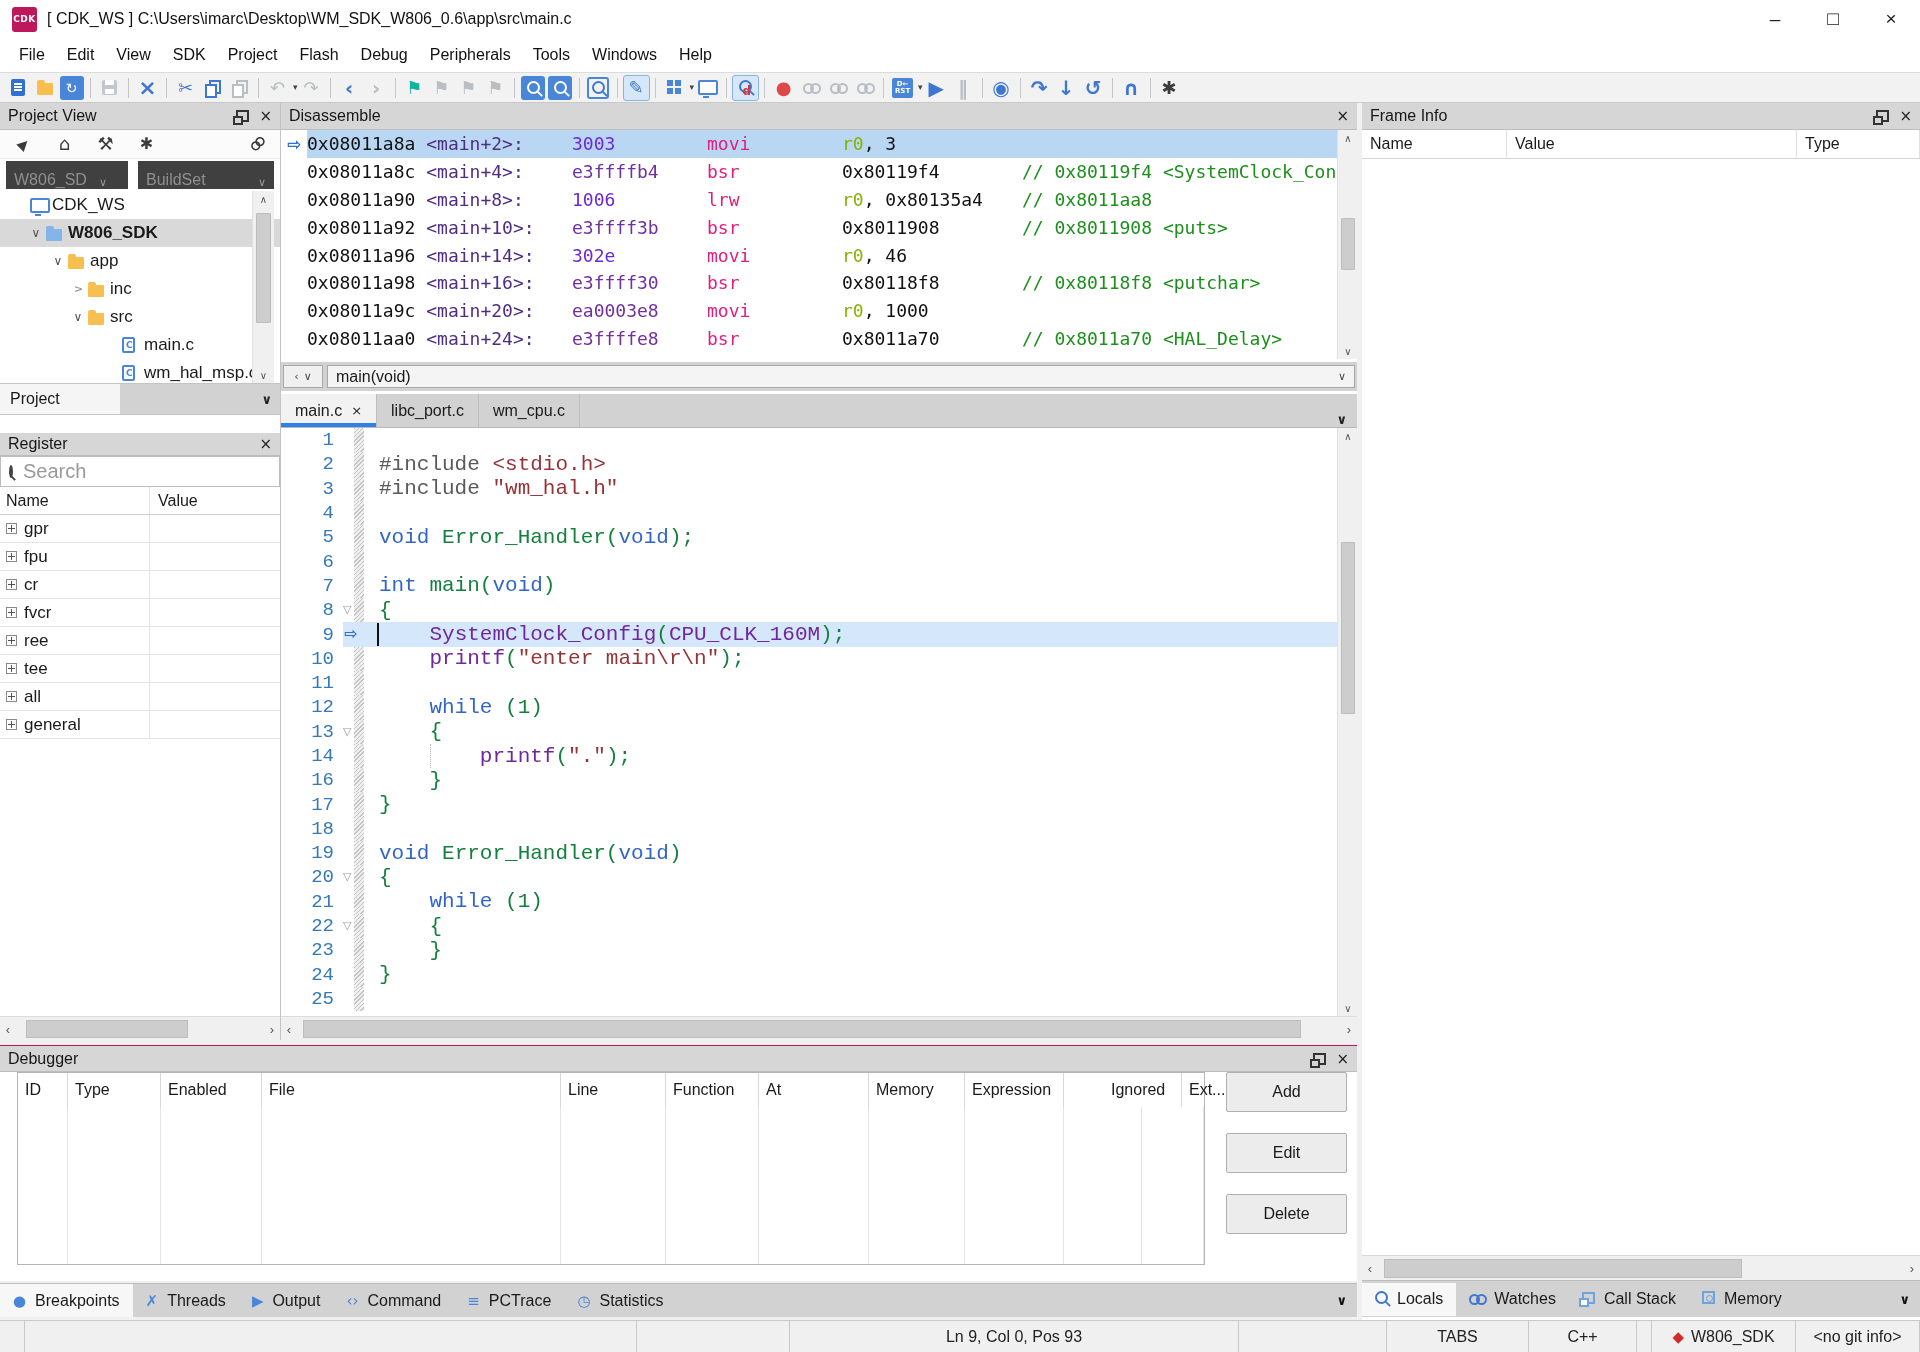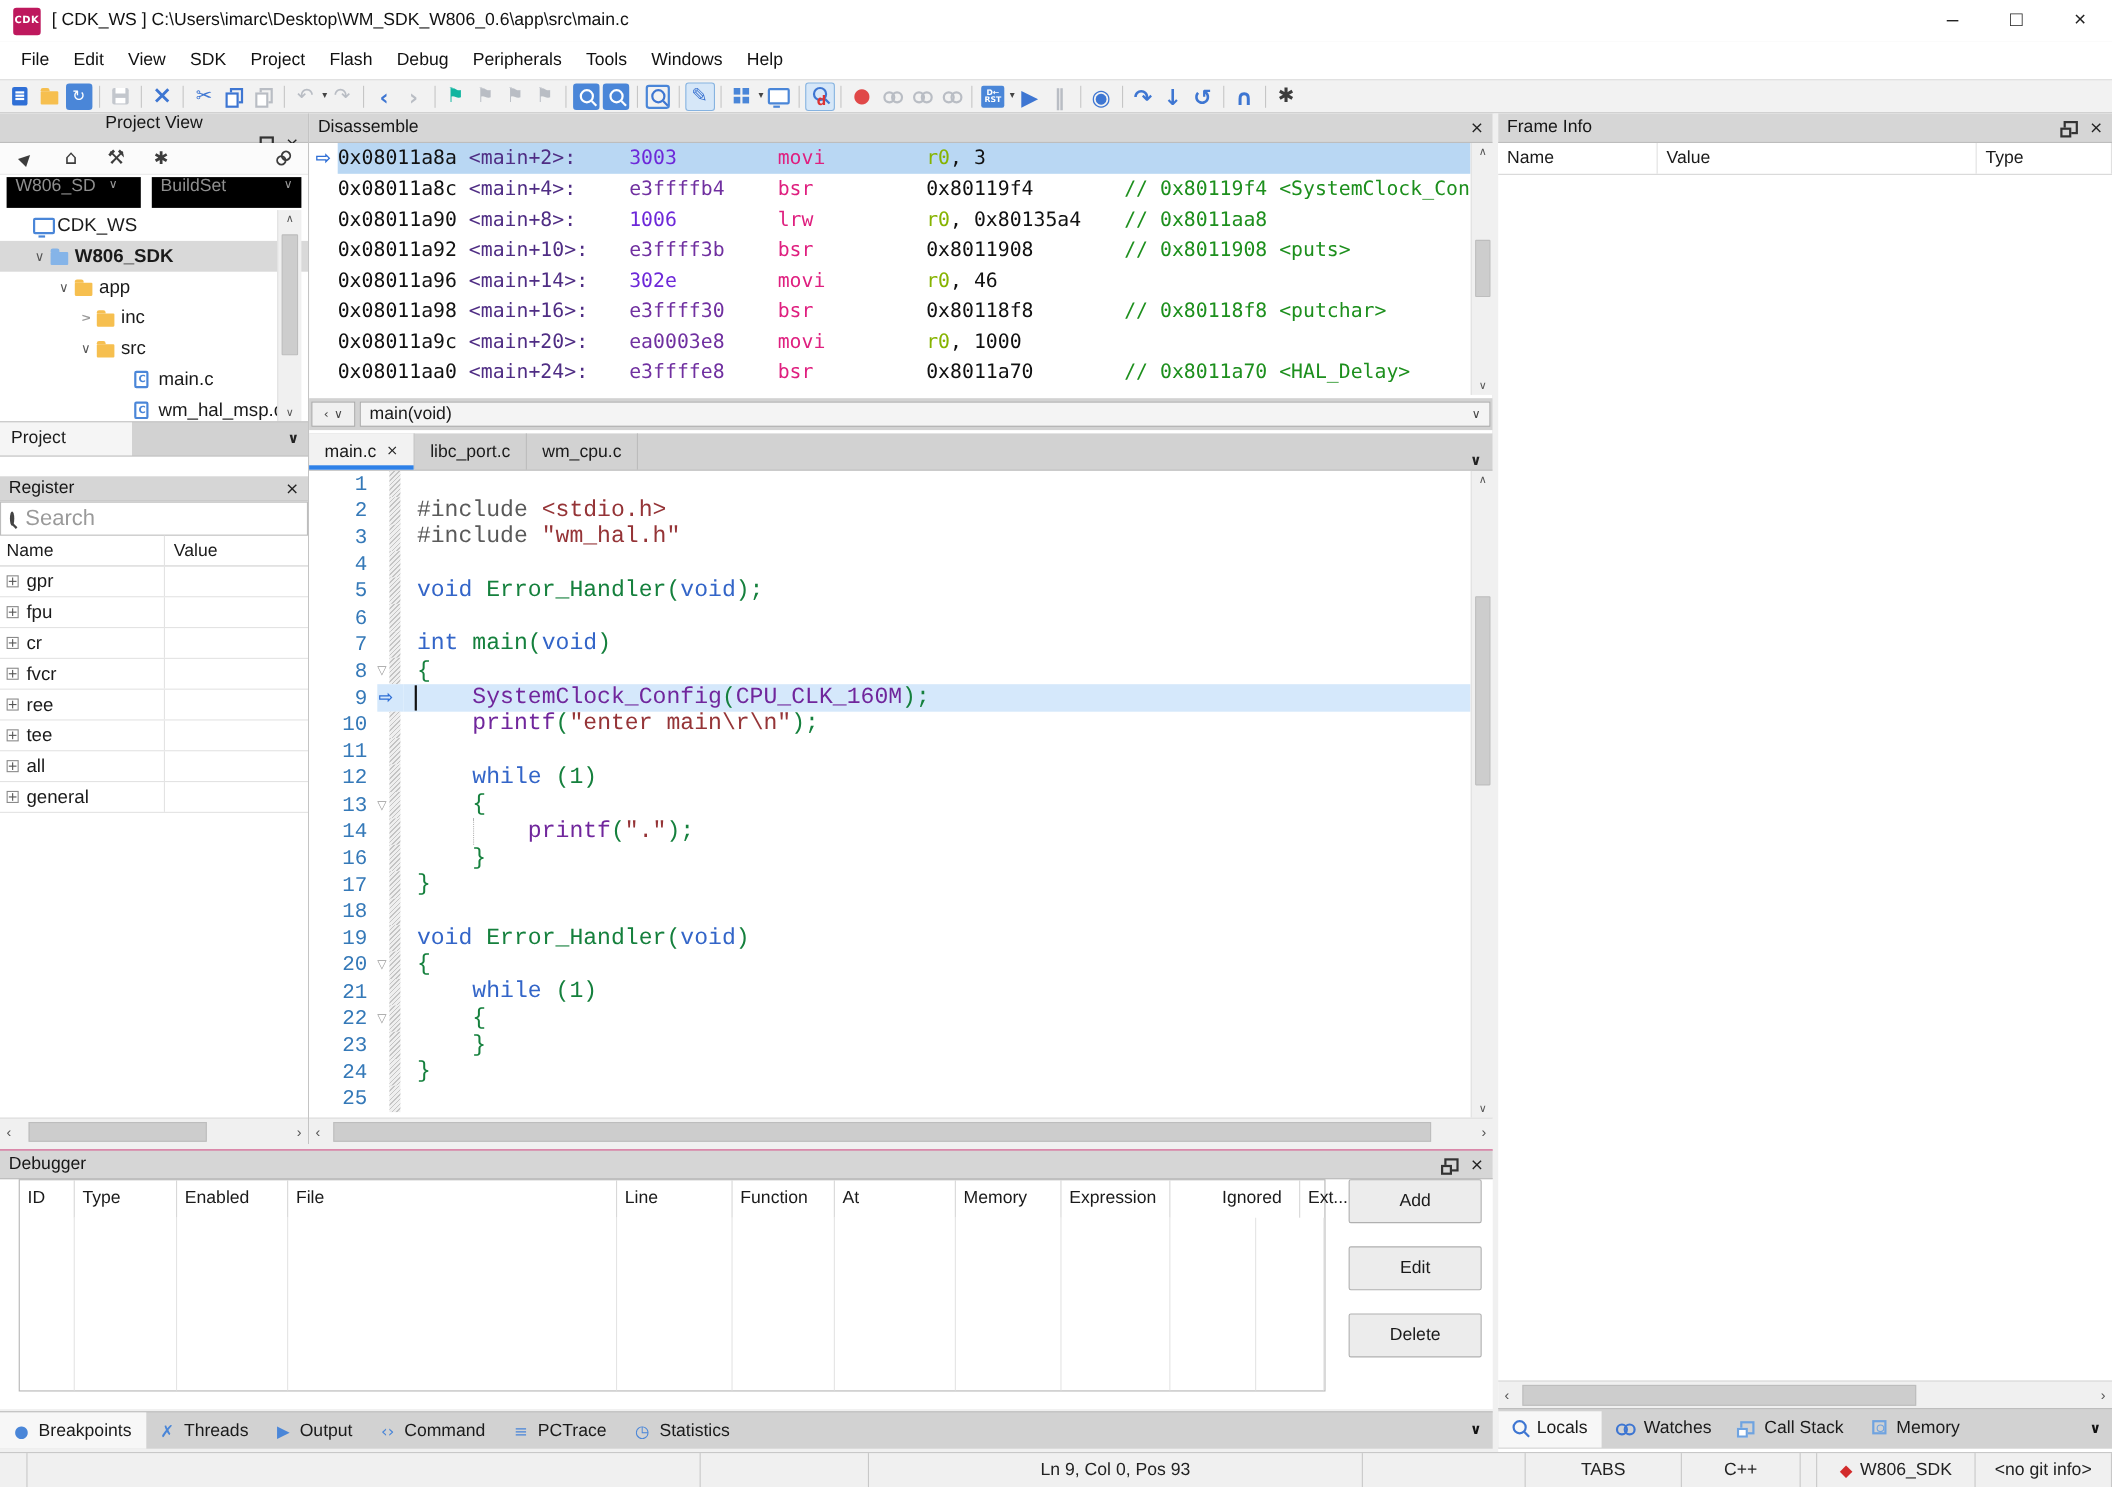--- a/index.html
+++ b/index.html
@@ -65,24 +65,24 @@
   .ic-plus::after{content:"";position:absolute;left:4px;top:1px;width:1px;height:7px;background:#555;}
   .xclose{font-size:15px;color:#222;font-family:"DejaVu Sans",sans-serif;}
   
   .panel-hd{background:#d6d6d6;border-bottom:1px solid #bdbdbd;display:flex;align-items:center;font-size:16px;color:#161616;padding:0 8px;box-sizing:border-box;}
   .hd-tools{margin-left:auto;display:flex;align-items:center;gap:10px;}
   .left-col{left:0;top:103px;width:280px;height:937px;background:#fff;border-right:1px solid #c4c4c4;}
   .center-col{left:281px;top:103px;width:1076px;height:937px;background:#fff;border-right:1px solid #c4c4c4;}
   .right-col{left:1362px;top:103px;width:558px;height:1217px;background:#fff;}
   .vsplit{left:1357px;top:103px;width:5px;height:1217px;background:#f0f0f0;}
   
-  .pv-hd{left:0;top:0;width:280px;height:27px;flex-direction:column;}
+  .pv-hd{left:0;top:0;width:280px;height:27px;}
   .pv-tools{left:0;top:27px;width:280px;height:29px;background:#fbfbfb;display:flex;align-items:center;gap:14px;padding:0 10px;box-sizing:border-box;border-bottom:1px solid #e8e8e8;}
   .pv-combos{left:0;top:56px;width:280px;height:32px;display:flex;gap:10px;padding:2px 6px;box-sizing:border-box;background:#fff;}
-  .combo-dis{background:#000000;color:#8f8f8f;font-size:16px;display:flex;align-items:flex-start;padding:0 8px;flex:0 0 auto;}
+  .combo-dis{background:#404040;color:#8f8f8f;font-size:16px;display:flex;align-items:flex-end;padding:0 8px;flex:0 0 auto;}
   .combo-dis .cv{margin-left:auto;color:#9a9a9a;font-size:11px;}
   .tree{left:0;top:88px;width:280px;height:192px;overflow:hidden;}
   .tree-row{height:28px;display:flex;align-items:center;font-size:17px;}
   .tree-row.sel{background:#d9d9d9;}
   .tree-caret{width:20px;text-align:center;color:#555;font-size:12px;font-family:"DejaVu Sans",sans-serif;flex:0 0 auto;}
   .tree-caret.closed{transform:rotate(-90deg);color:#999;}
   .tree-ic{width:22px;flex:0 0 auto;display:flex;justify-content:flex-start;}
   .tree-vsb{left:252px;top:88px;width:21px;height:192px;background:#f0f0f0;border-left:1px solid #e0e0e0;}
   .sb-btn{height:16px;display:flex;align-items:center;justify-content:center;color:#555;font-size:10px;font-family:"DejaVu Sans",sans-serif;}
   .sb-thumb{position:absolute;left:3px;right:3px;background:#cdcdcd;border:1px solid #bdbdbd;border-radius:1px;}

